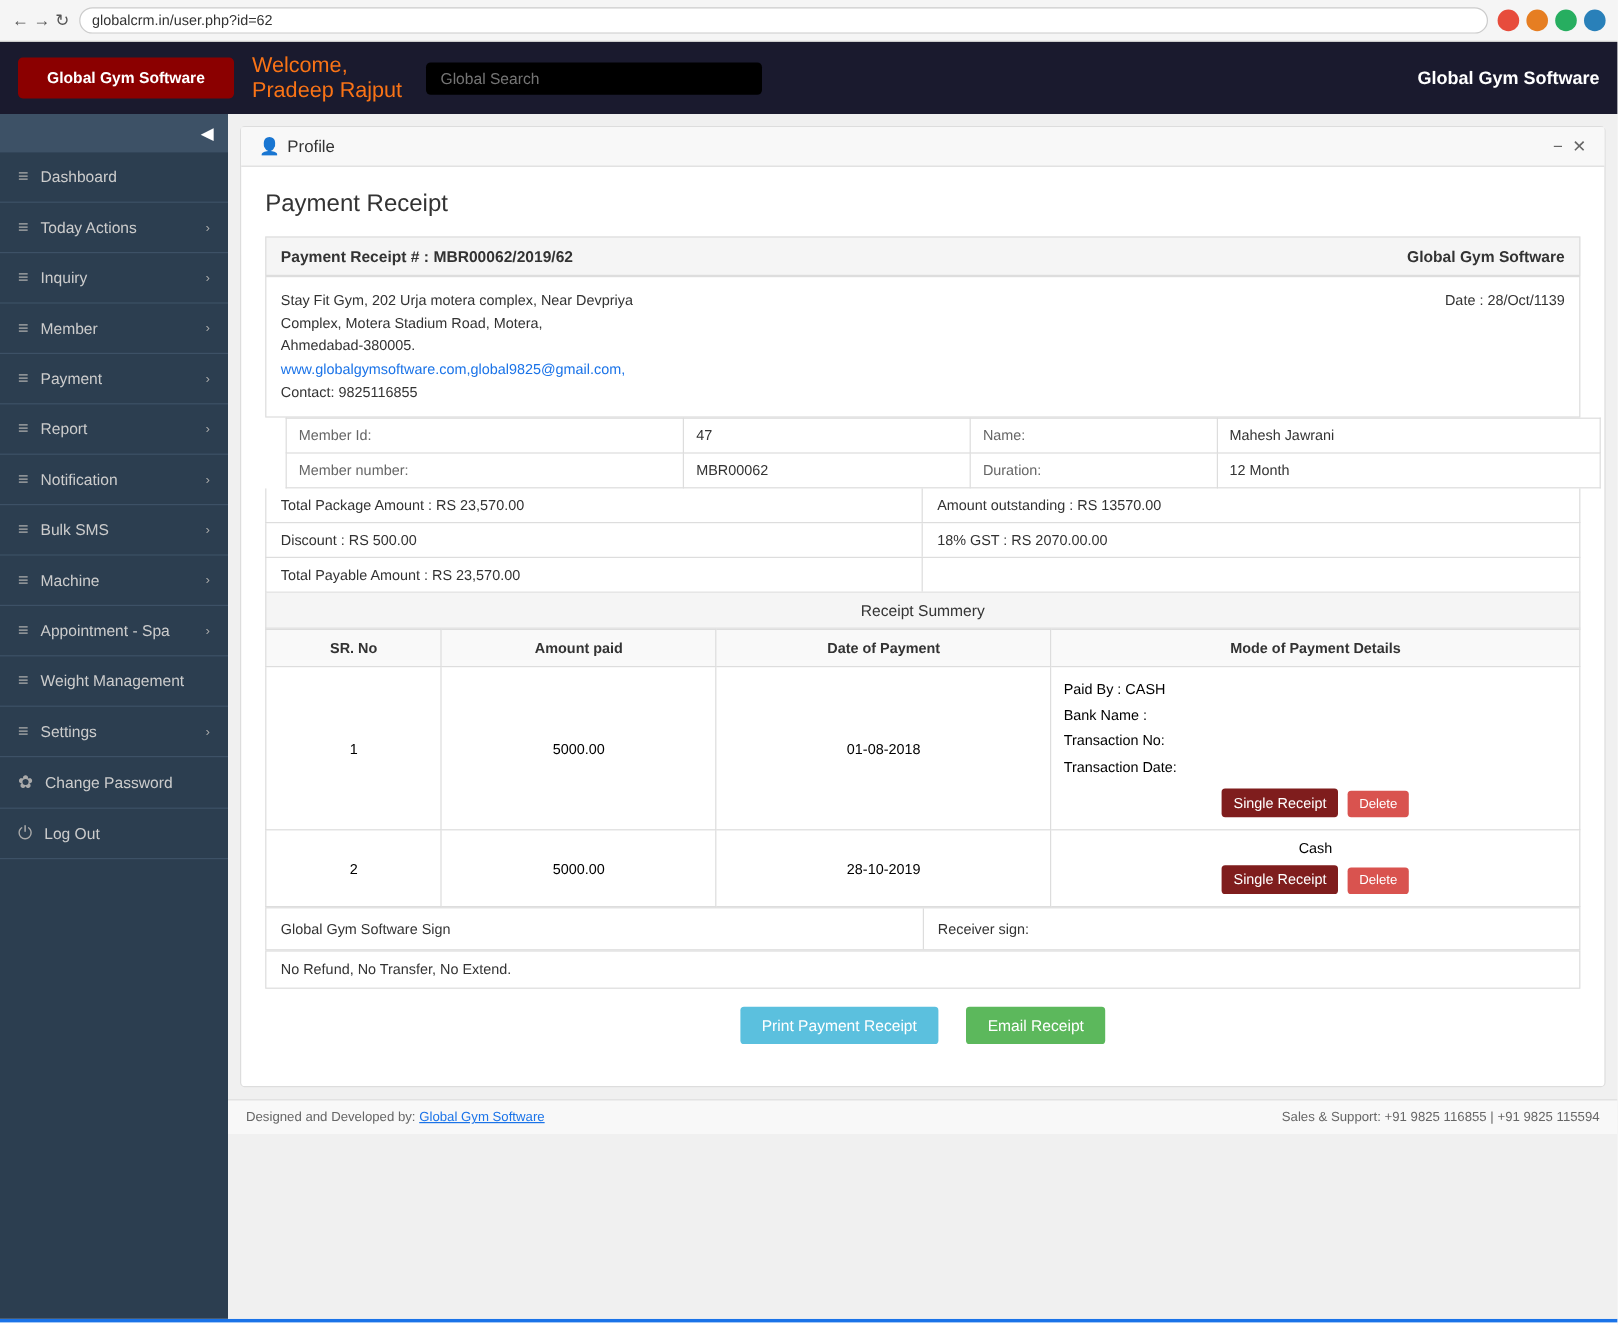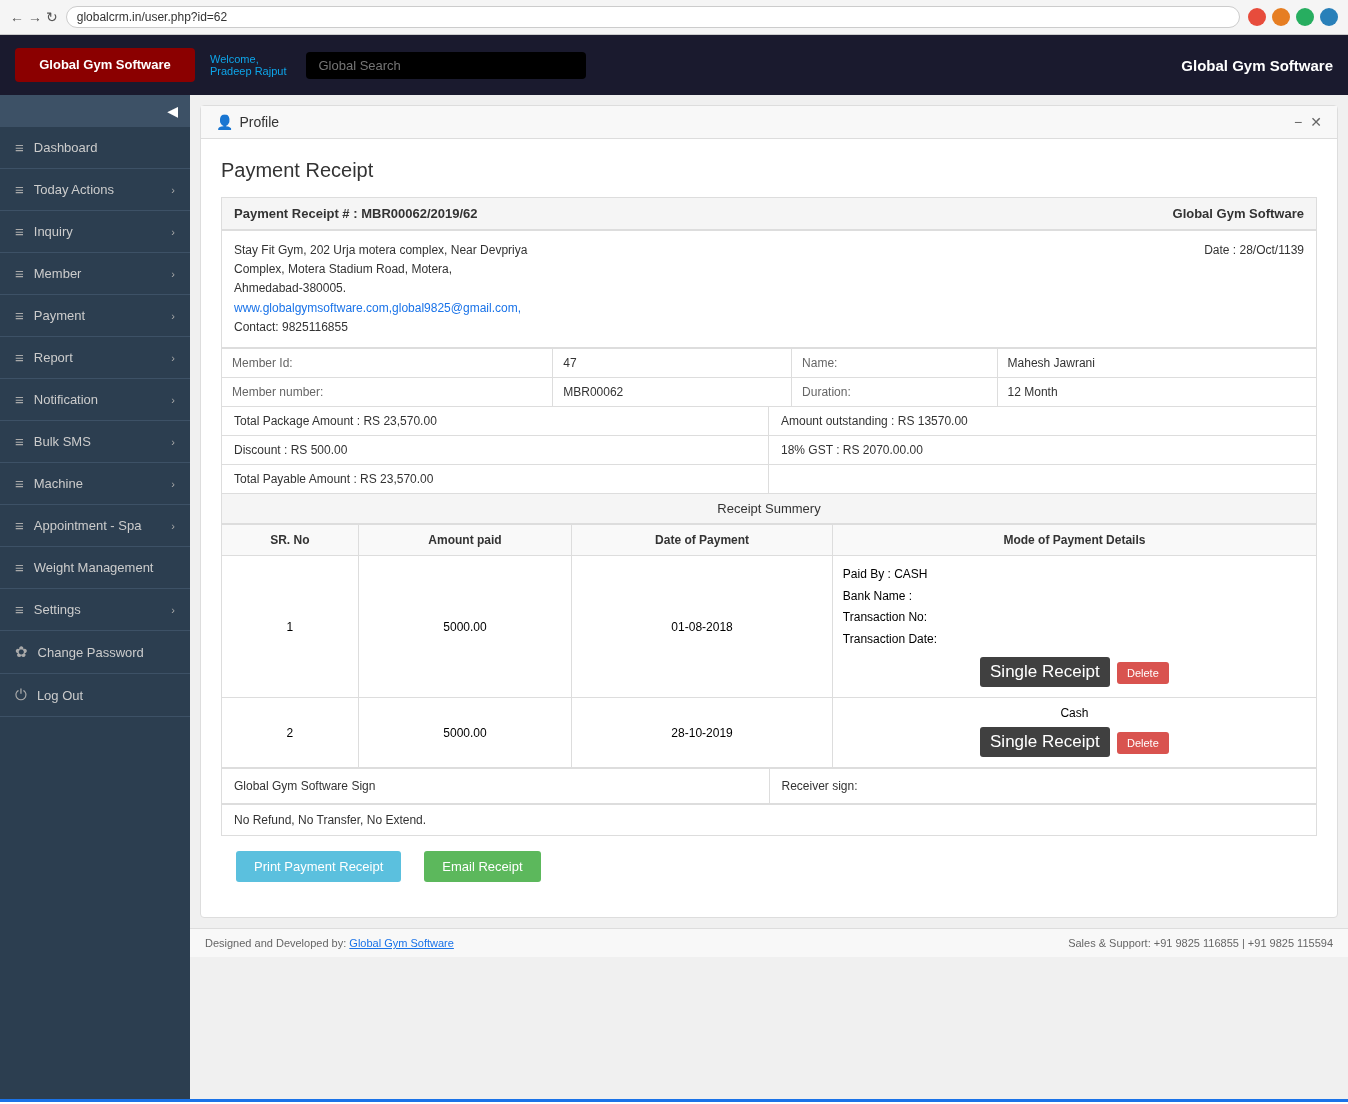--- a/index.html
+++ b/index.html
@@ -43,23 +43,23 @@
       color: white;
       font-weight: bold;
       font-size: 13px;
       padding: 8px 12px;
       border-radius: 4px;
       width: 180px;
       text-align: center;
       line-height: 1.4;
     }
     .welcome-text {
-      color: #0ea5e9;
+      color: #f97316;
       margin-left: 15px;
-      font-size: 11px;
+      font-size: 18px;
     }
     .search-bar {
       background: #000000;
       border: none;
       border-radius: 4px;
       padding: 6px 12px;
       width: 280px;
       margin-left: 20px;
       font-size: 13px;
       color: #999;
@@ -171,20 +171,21 @@
       line-height: 1.6;
     }
     .receipt-info a { color: #1a73e8; text-decoration: none; }
     .info-right { text-align: right; }
 
     .field-table {
       width: 100%;
       border-collapse: collapse;
       font-size: 12px;
       margin-top: 0;
+      margin-left: 17px;
     }
     .field-table td {
       border: 1px solid #ddd;
       padding: 7px 10px;
     }
     .field-label { color: #666; font-weight: normal; }
     .field-value { color: #333; font-weight: normal; }
     .summary-half {
       width: 50%;
       font-size: 12px;
@@ -213,27 +214,27 @@
     .receipt-summary-header {
       background: #f5f5f5;
       border: 1px solid #ddd;
       text-align: center;
       padding: 7px;
       font-size: 13px;
       color: #333;
     }
 
     .btn-single {
-      background: #404040;
+      background: #7f1d1d;
       color: white;
       border: none;
       padding: 5px 10px;
       border-radius: 3px;
       cursor: pointer;
-      font-size: 17px;
+      font-size: 12px;
       margin: 2px;
       text-align: center;
     }
     .btn-delete {
       background: #d9534f;
       color: white;
       border: none;
       padding: 5px 10px;
       border-radius: 3px;
       cursor: pointer;
@@ -256,20 +257,21 @@
 
     .note-row {
       border: 1px solid #ddd;
       padding: 8px 12px;
       font-size: 12px;
       color: #333;
     }
 
     .action-buttons {
       display: flex;
+      justify-content: center;
       gap: 23px;
       padding: 15px;
     }
     .btn-print {
       background: #5bc0de;
       color: white;
       border: none;
       padding: 8px 18px;
       border-radius: 3px;
       cursor: pointer;

